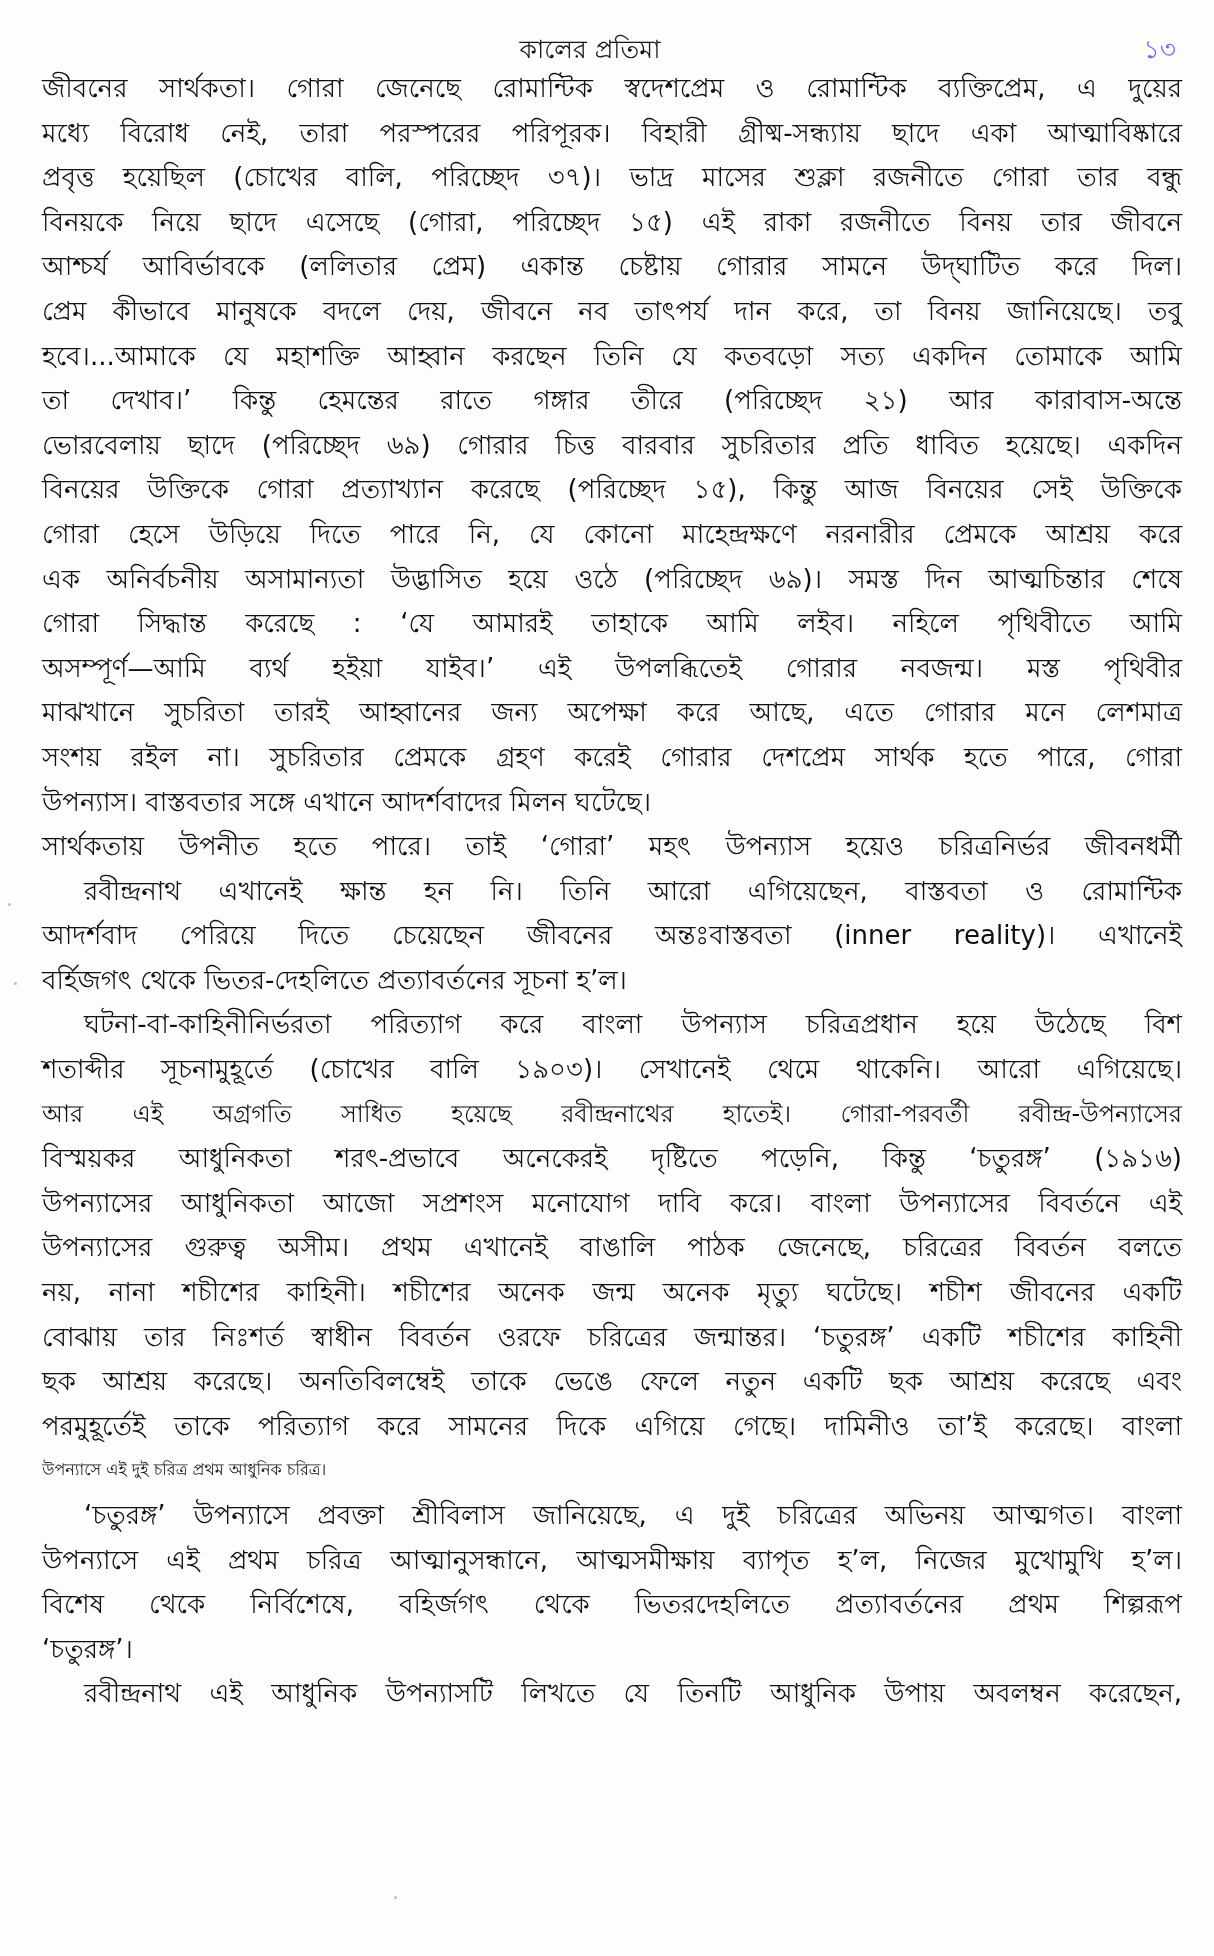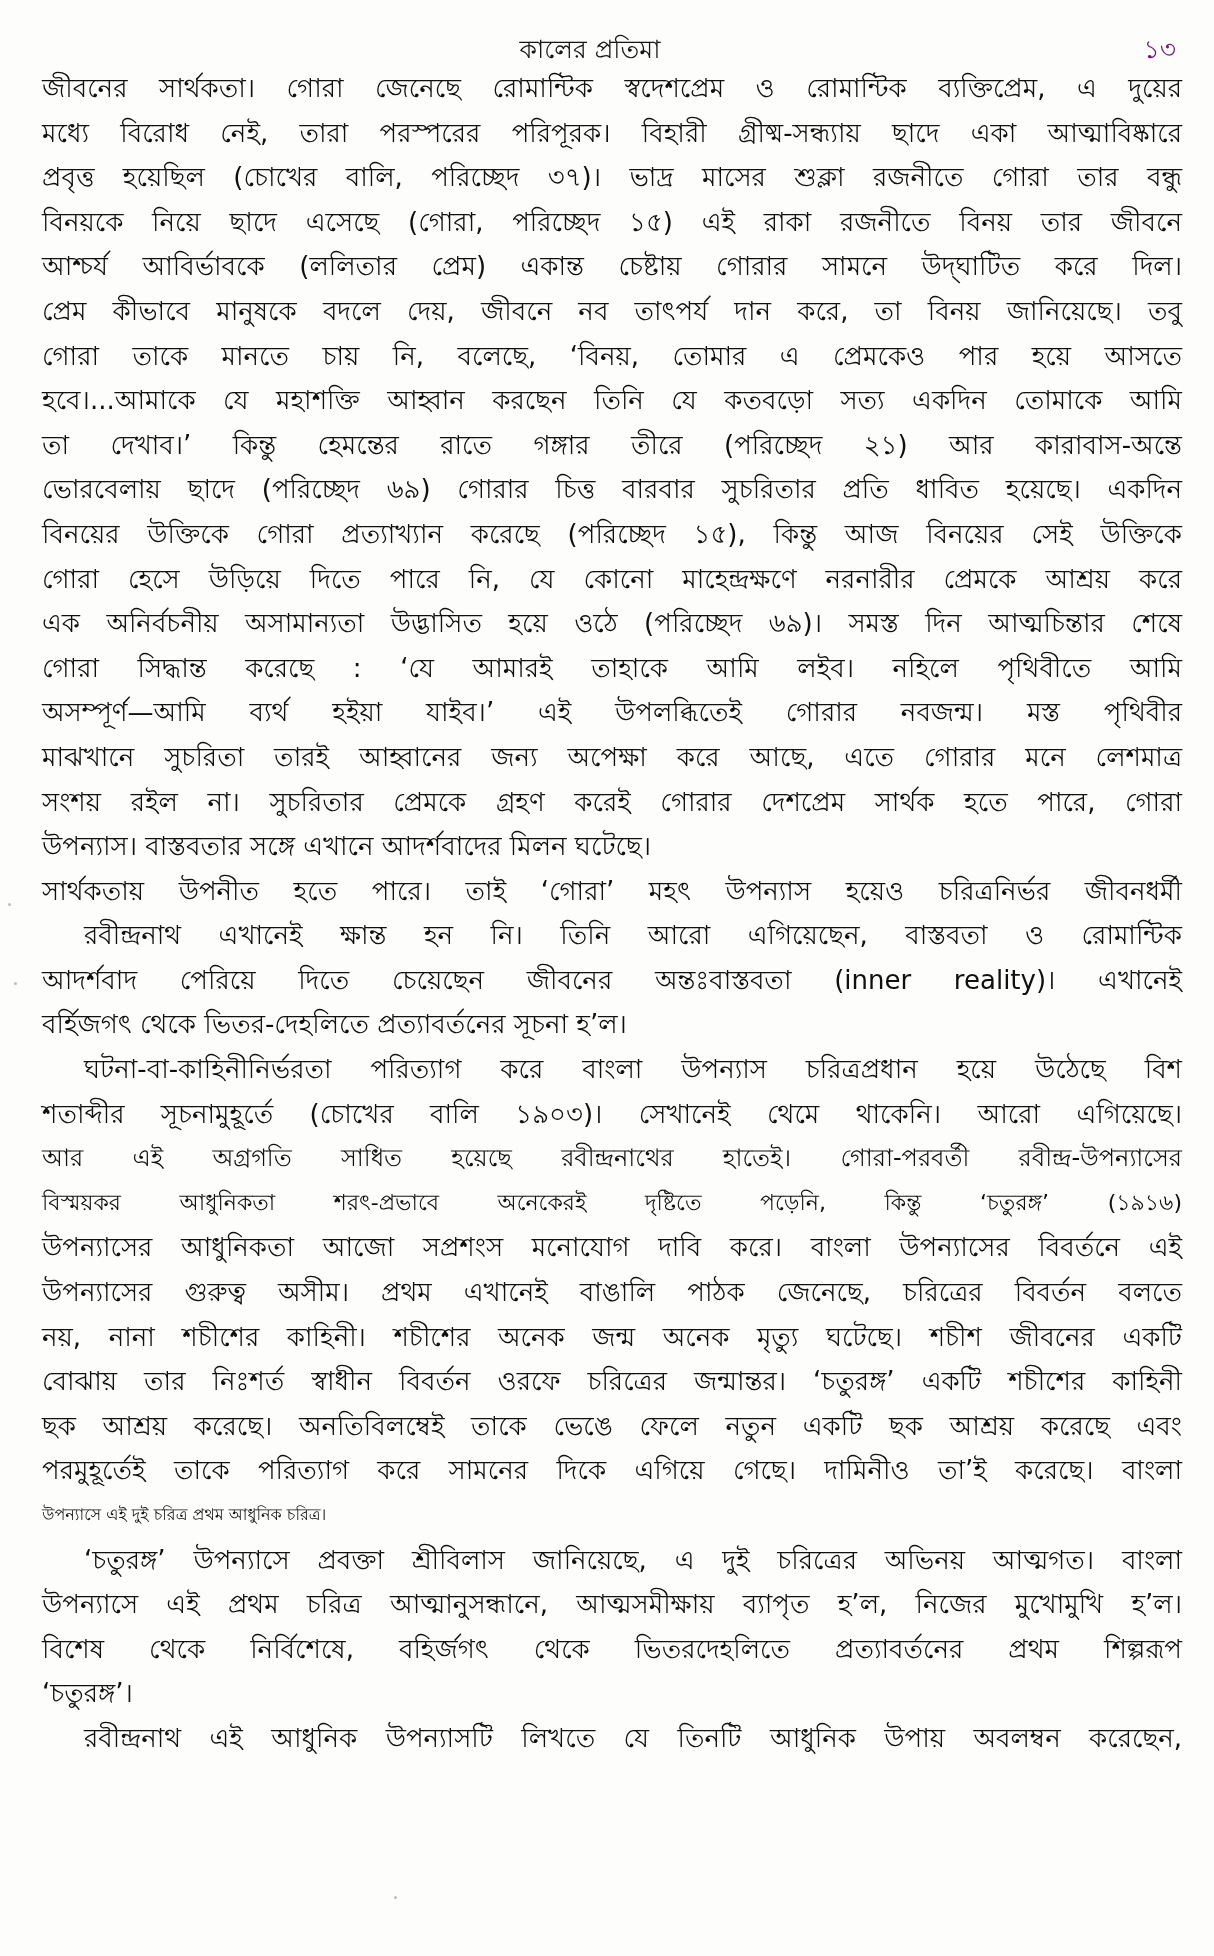--- a/index.html
+++ b/index.html
@@ -36,21 +36,21 @@
       text-align: center;
       top: 4px;
       font-size: 25px;
       color: #151515;
     }
     .page-number {
       position: absolute;
       right: 38px;
       top: 4px;
       font-size: 25px;
-      color: #701a75;
+      color: #8b5cf6;
     }
     .body-text {
       position: absolute;
       left: 42px;
       top: 66px;
       width: 1140px;
     }
     .line {
       display: block;
       height: 44.6px;
@@ -85,40 +85,39 @@
     <div class="page-number">১৩</div>
   </div>
 
   <div class="body-text" id="body-text">
     <span class="line" style="font-size: 26px;">জীবনের সার্থকতা। গোরা জেনেছে রোমান্টিক স্বদেশপ্রেম ও রোমান্টিক ব্যক্তিপ্রেম, এ দুয়ের</span>
     <span class="line" style="font-size: 26px;">মধ্যে বিরোধ নেই, তারা পরস্পরের পরিপূরক। বিহারী গ্রীষ্ম-সন্ধ্যায় ছাদে একা আত্মাবিষ্কারে</span>
     <span class="line" style="font-size: 26px;">প্রবৃত্ত হয়েছিল (চোখের বালি, পরিচ্ছেদ ৩৭)। ভাদ্র মাসের শুক্লা রজনীতে গোরা তার বন্ধু</span>
     <span class="line" style="font-size: 26px;">বিনয়কে নিয়ে ছাদে এসেছে (গোরা, পরিচ্ছেদ ১৫) এই রাকা রজনীতে বিনয় তার জীবনে</span>
     <span class="line" style="font-size: 26px;">আশ্চর্য আবির্ভাবকে (ললিতার প্রেম) একান্ত চেষ্টায় গোরার সামনে উদ্‌ঘাটিত করে দিল।</span>
     <span class="line" style="font-size: 26px;">প্রেম কীভাবে মানুষকে বদলে দেয়, জীবনে নব তাৎপর্য দান করে, তা বিনয় জানিয়েছে। তবু</span>
-    <span class="line" style="font-size: 26px;">গোরা তাকে মানতে চায় নি, বলেছে, ‘বিনয়, তোমার এ প্রেমকেও পার হয়ে আসতে</span>
     <span class="line" style="font-size: 26px;">হবে।...আমাকে যে মহাশক্তি আহ্বান করছেন তিনি যে কতবড়ো সত্য একদিন তোমাকে আমি</span>
     <span class="line" style="font-size: 26px;">তা দেখাব।’ কিন্তু হেমন্তের রাতে গঙ্গার তীরে (পরিচ্ছেদ ২১) আর কারাবাস-অন্তে</span>
     <span class="line" style="font-size: 26px;">ভোরবেলায় ছাদে (পরিচ্ছেদ ৬৯) গোরার চিত্ত বারবার সুচরিতার প্রতি ধাবিত হয়েছে। একদিন</span>
     <span class="line" style="font-size: 26px;">বিনয়ের উক্তিকে গোরা প্রত্যাখ্যান করেছে (পরিচ্ছেদ ১৫), কিন্তু আজ বিনয়ের সেই উক্তিকে</span>
     <span class="line" style="font-size: 26px;">গোরা হেসে উড়িয়ে দিতে পারে নি, যে কোনো মাহেন্দ্রক্ষণে নরনারীর প্রেমকে আশ্রয় করে</span>
     <span class="line" style="font-size: 26px;">এক অনির্বচনীয় অসামান্যতা উদ্ভাসিত হয়ে ওঠে (পরিচ্ছেদ ৬৯)। সমস্ত দিন আত্মচিন্তার শেষে</span>
     <span class="line" style="font-size: 26px;">গোরা সিদ্ধান্ত করেছে : ‘যে আমারই তাহাকে আমি লইব। নহিলে পৃথিবীতে আমি</span>
     <span class="line" style="font-size: 26px;">অসম্পূর্ণ—আমি ব্যর্থ হইয়া যাইব।’ এই উপলব্ধিতেই গোরার নবজন্ম। মস্ত পৃথিবীর</span>
     <span class="line" style="font-size: 26px;">মাঝখানে সুচরিতা তারই আহ্বানের জন্য অপেক্ষা করে আছে, এতে গোরার মনে লেশমাত্র</span>
     <span class="line" style="font-size: 26px;">সংশয় রইল না। সুচরিতার প্রেমকে গ্রহণ করেই গোরার দেশপ্রেম সার্থক হতে পারে, গোরা</span>
     <span class="line last" style="font-size: 26px;">উপন্যাস। বাস্তবতার সঙ্গে এখানে আদর্শবাদের মিলন ঘটেছে।</span>
     <span class="line" style="font-size: 26px;">সার্থকতায় উপনীত হতে পারে। তাই ‘গোরা’ মহৎ উপন্যাস হয়েও চরিত্রনির্ভর জীবনধর্মী</span>
     <span class="line indent" style="font-size: 26px;">রবীন্দ্রনাথ এখানেই ক্ষান্ত হন নি। তিনি আরো এগিয়েছেন, বাস্তবতা ও রোমান্টিক</span>
     <span class="line" style="font-size: 26px;">আদর্শবাদ পেরিয়ে দিতে চেয়েছেন জীবনের অন্তঃবাস্তবতা (inner reality)। এখানেই</span>
     <span class="line last" style="font-size: 26px;">বর্হিজগৎ থেকে ভিতর-দেহলিতে প্রত্যাবর্তনের সূচনা হ’ল।</span>
     <span class="line indent" style="font-size: 26px;">ঘটনা-বা-কাহিনীনির্ভরতা পরিত্যাগ করে বাংলা উপন্যাস চরিত্রপ্রধান হয়ে উঠেছে বিশ</span>
     <span class="line" style="font-size: 26px;">শতাব্দীর সূচনামুহূর্তে (চোখের বালি ১৯০৩)। সেখানেই থেমে থাকেনি। আরো এগিয়েছে।</span>
     <span class="line" style="font-size: 24px;">আর এই অগ্রগতি সাধিত হয়েছে রবীন্দ্রনাথের হাতেই। গোরা-পরবর্তী রবীন্দ্র-উপন্যাসের</span>
-    <span class="line" style="font-size: 22px;">বিস্ময়কর আধুনিকতা শরৎ-প্রভাবে অনেকেরই দৃষ্টিতে পড়েনি, কিন্তু ‘চতুরঙ্গ’ (১৯১৬)</span>
+    <span class="line" style="font-size: 26px;">বিস্ময়কর আধুনিকতা শরৎ-প্রভাবে অনেকেরই দৃষ্টিতে পড়েনি, কিন্তু ‘চতুরঙ্গ’ (১৯১৬)</span>
     <span class="line" style="font-size: 26px;">উপন্যাসের আধুনিকতা আজো সপ্রশংস মনোযোগ দাবি করে। বাংলা উপন্যাসের বিবর্তনে এই</span>
     <span class="line" style="font-size: 26px;">উপন্যাসের গুরুত্ব অসীম। প্রথম এখানেই বাঙালি পাঠক জেনেছে, চরিত্রের বিবর্তন বলতে</span>
     <span class="line" style="font-size: 26px;">নয়, নানা শচীশের কাহিনী। শচীশের অনেক জন্ম অনেক মৃত্যু ঘটেছে। শচীশ জীবনের একটি</span>
     <span class="line" style="font-size: 26px;">বোঝায় তার নিঃশর্ত স্বাধীন বিবর্তন ওরফে চরিত্রের জন্মান্তর। ‘চতুরঙ্গ’ একটি শচীশের কাহিনী</span>
     <span class="line" style="font-size: 26px;">ছক আশ্রয় করেছে। অনতিবিলম্বেই তাকে ভেঙে ফেলে নতুন একটি ছক আশ্রয় করেছে এবং</span>
     <span class="line" style="font-size: 26px;">পরমুহূর্তেই তাকে পরিত্যাগ করে সামনের দিকে এগিয়ে গেছে। দামিনীও তা’ই করেছে। বাংলা</span>
     <span class="line last" style="font-size: 16px;">উপন্যাসে এই দুই চরিত্র প্রথম আধুনিক চরিত্র।</span>
     <span class="line indent" style="font-size: 26px;">‘চতুরঙ্গ’ উপন্যাসে প্রবক্তা শ্রীবিলাস জানিয়েছে, এ দুই চরিত্রের অভিনয় আত্মগত। বাংলা</span>
     <span class="line" style="font-size: 26px;">উপন্যাসে এই প্রথম চরিত্র আত্মানুসন্ধানে, আত্মসমীক্ষায় ব্যাপৃত হ’ল, নিজের মুখোমুখি হ’ল।</span>
     <span class="line" style="font-size: 26px;">বিশেষ থেকে নির্বিশেষে, বহির্জগৎ থেকে ভিতরদেহলিতে প্রত্যাবর্তনের প্রথম শিল্পরূপ</span>

